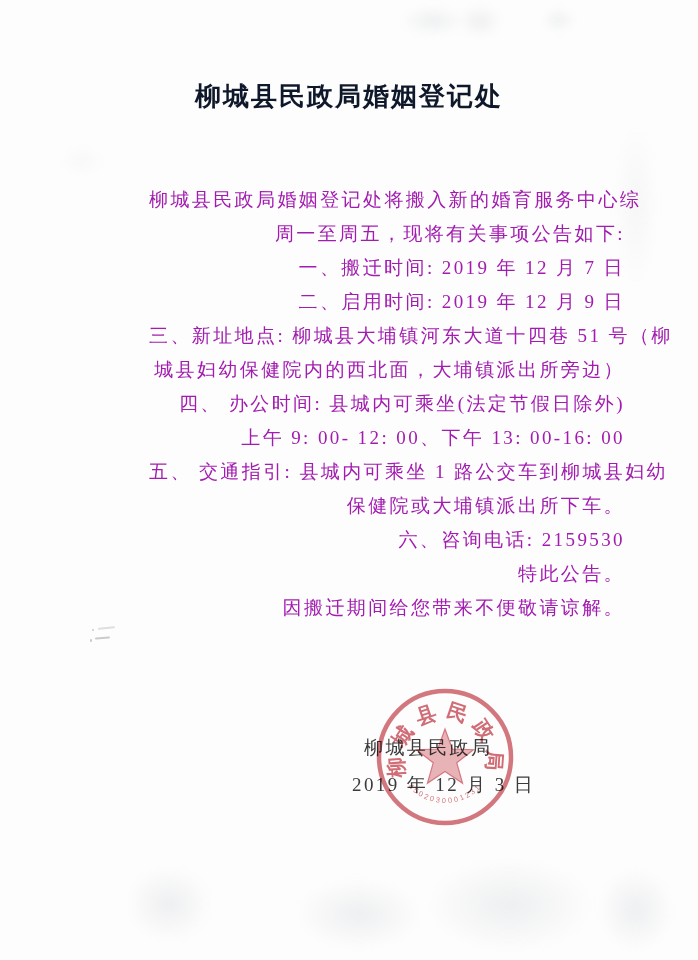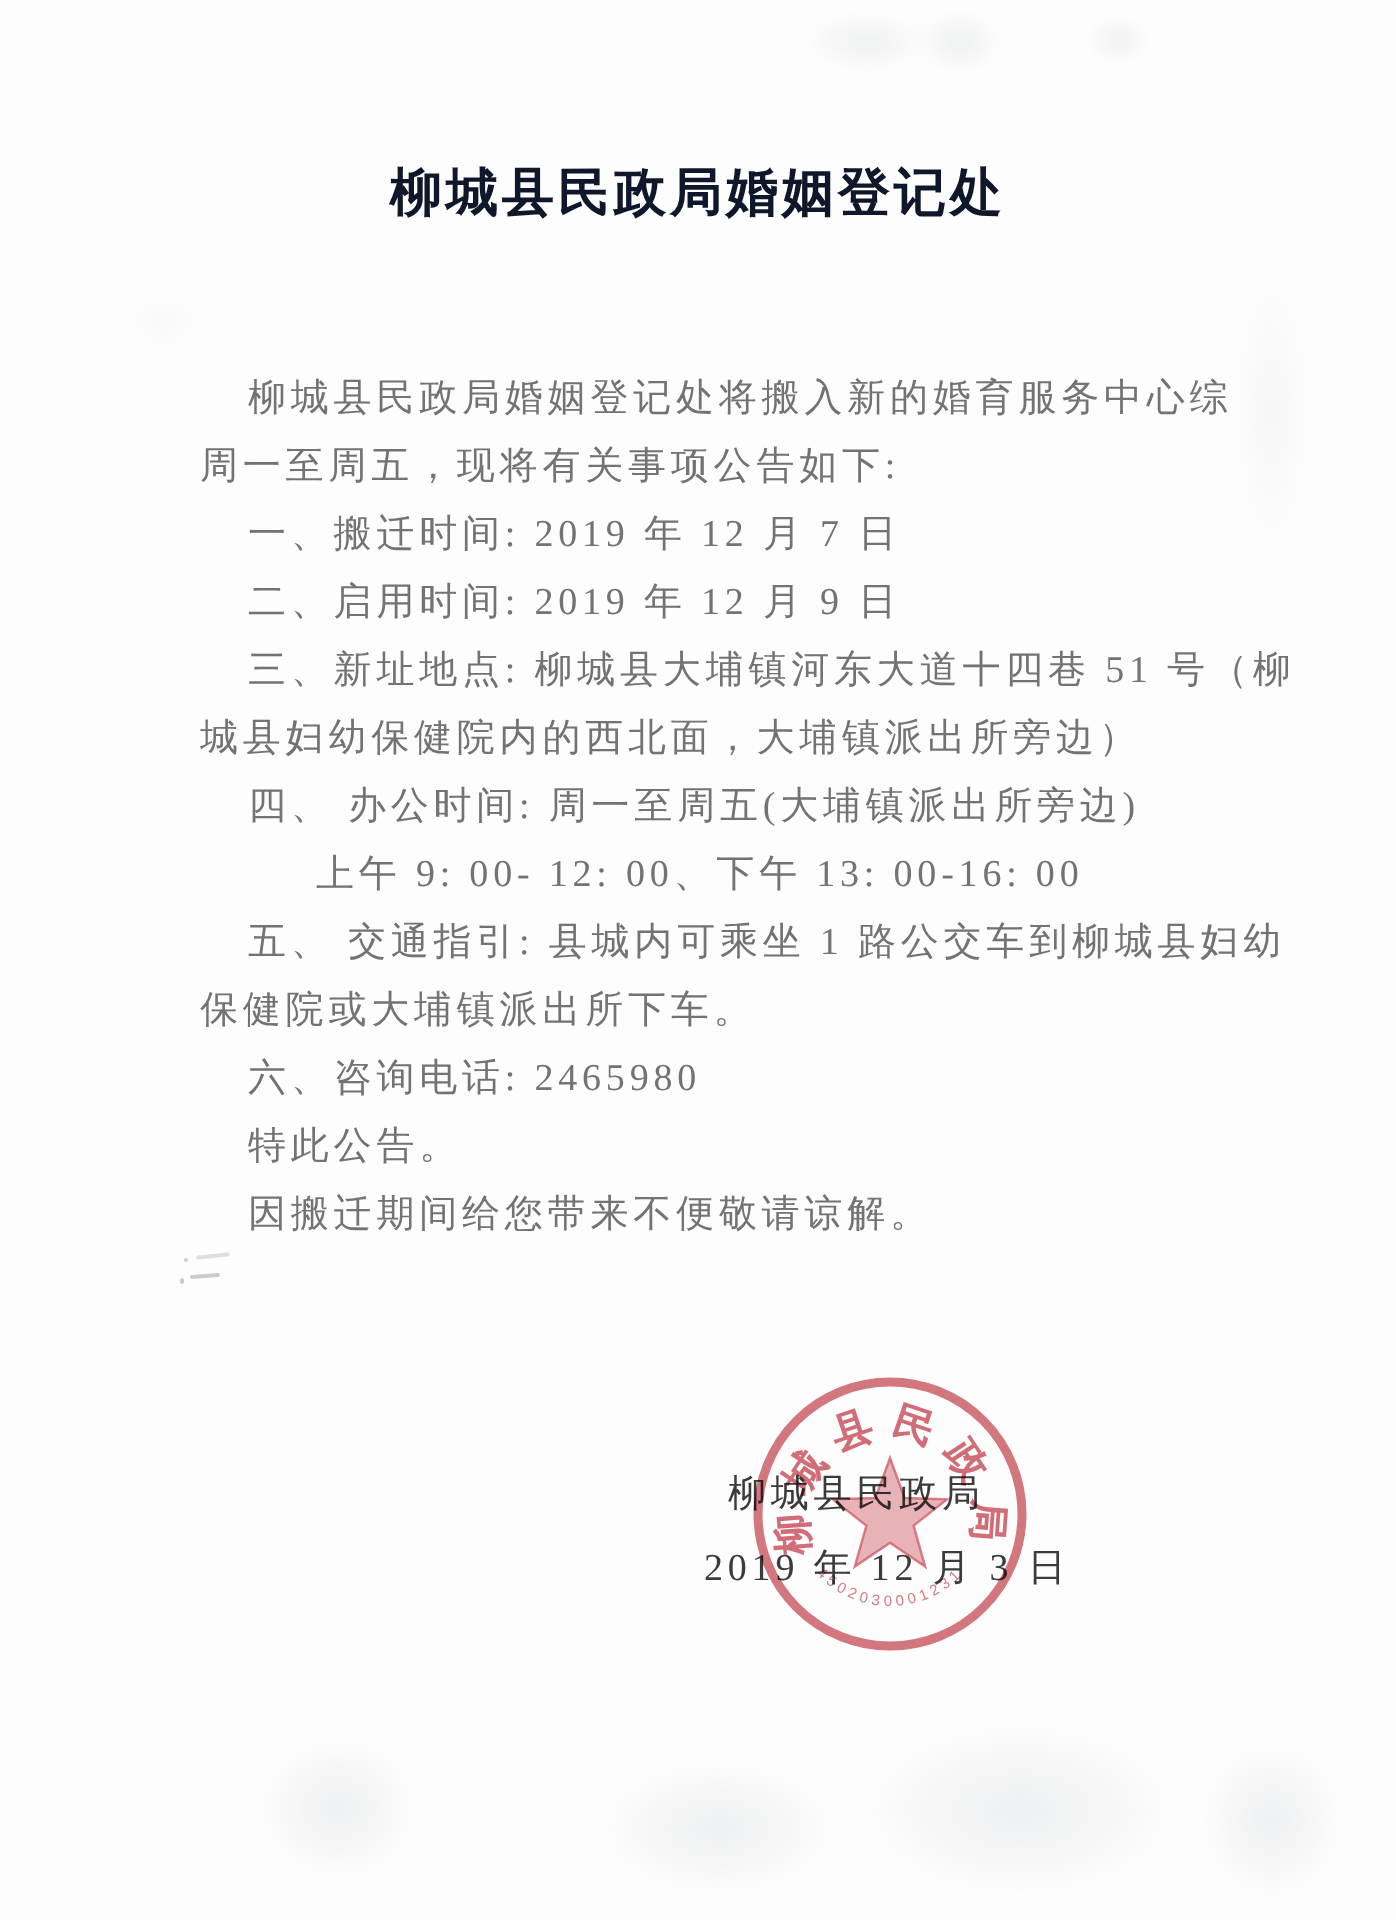--- a/index.html
+++ b/index.html
@@ -32,26 +32,27 @@
     text-align: center;
     font-weight: 800;
     font-size: 26px;
     line-height: 33px;
     letter-spacing: 2px;
     color: #0f172a;
   }
   .body-block {
     position: absolute;
     top: 183px;
-    left: 100px;
+    left: 125px;
     width: 500px;
     font-size: 19px;
     line-height: 34px;
     letter-spacing: 2.4px;
-    color: #737373;
+    color: #a21caf;
+    text-align: right;
   }
   .line {
     height: 34px;
     white-space: nowrap;
   }
   .ind { padding-left: 24px; }
   .ind-time { padding-left: 58px; }
   .signature-block {
     position: absolute;
     top: 729px;
@@ -118,25 +119,25 @@
     <div>柳城县民政局婚姻登记处</div>
   </div>
 
   <div class="body-block">
     <div class="line ind">柳城县民政局婚姻登记处将搬入新的婚育服务中心综</div>
     <div class="line">周一至周五，现将有关事项公告如下:</div>
     <div class="line ind">一、搬迁时间: 2019 年 12 月 7 日</div>
     <div class="line ind">二、启用时间: 2019 年 12 月 9 日</div>
     <div class="line ind">三、新址地点: 柳城县大埔镇河东大道十四巷 51 号（柳</div>
     <div class="line">城县妇幼保健院内的西北面，大埔镇派出所旁边）</div>
-    <div class="line ind">四、 办公时间: 周一至周五(大埔镇派出所旁边)</div>
+    <div class="line ind">四、 办公时间: 县城内可乘坐(法定节假日除外)</div>
     <div class="line ind-time">上午 9: 00- 12: 00、下午 13: 00-16: 00</div>
     <div class="line ind">五、 交通指引: 县城内可乘坐 1 路公交车到柳城县妇幼</div>
     <div class="line">保健院或大埔镇派出所下车。</div>
-    <div class="line ind">六、咨询电话: 2465980</div>
+    <div class="line ind">六、咨询电话: 2159530</div>
     <div class="line ind">特此公告。</div>
     <div class="line ind">因搬迁期间给您带来不便敬请谅解。</div>
   </div>
 
   <div class="pencil pm1"></div>
   <div class="pencil pm2"></div>
   <div class="pencil pm-dot1"></div>
   <div class="pencil pm-dot2"></div>
 
   <div class="signature-block">

